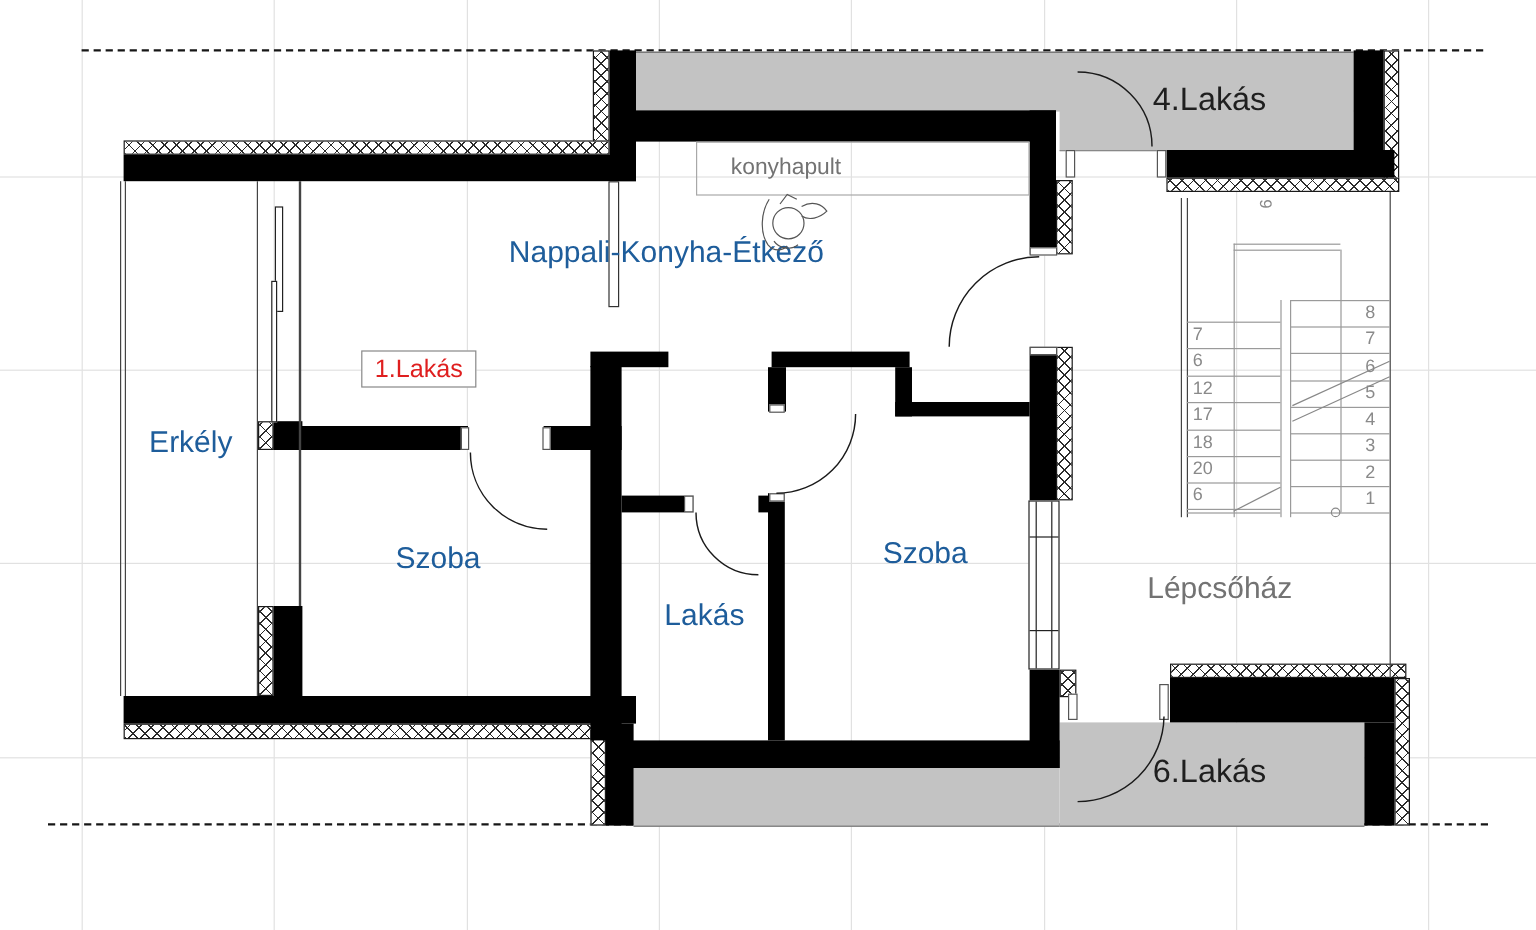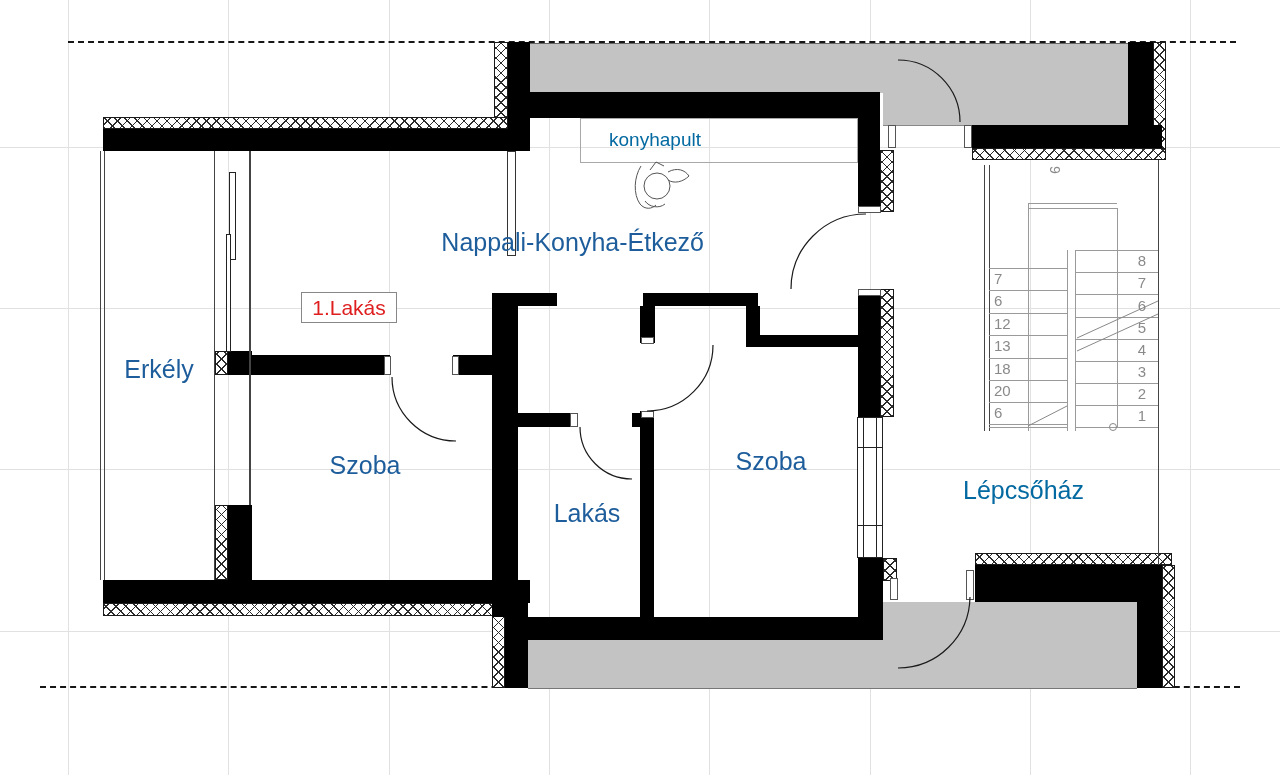--- a/index.html
+++ b/index.html
@@ -13,21 +13,21 @@
   .w{position:absolute;background:#000}
   .h{position:absolute;background-color:#fff;border:1px solid #1a1a1a;box-sizing:border-box;
      background-image:repeating-linear-gradient(45deg,#2b2b2b 0 1px,transparent 1px 7px),
                       repeating-linear-gradient(-45deg,#2b2b2b 0 1px,transparent 1px 7px)}
   .ln{position:absolute;background:#444}
   .lt{position:absolute;background:#9a9a9a}
   .tick{position:absolute;background:#fff;border:1px solid #555;box-sizing:border-box}
   .pane{position:absolute;background:#fff;border:1px solid #222;box-sizing:border-box}
   .txt{position:absolute;white-space:nowrap}
   .blue{color:#1e5d9b}
-  .graylbl{color:#0369a1}
+  .graylbl{color:#737373}
   .darklbl{color:#1f1f1f}
   .num{position:absolute;font-size:15px;color:#8a8a8a;line-height:20px;height:20px}
   .roomfs{font-size:25px}
   .aptfs{font-size:27px}
   .box5{position:absolute;left:301px;top:292px;width:96px;height:31px;border:1px solid #888;
         box-sizing:border-box;text-align:center;line-height:29px;font-size:21px;color:#df1f1f;background:#fff}
   svg.overlay{position:absolute;left:0;top:0;pointer-events:none}
 </style>
 </head>
 <body>
@@ -148,33 +148,35 @@
   <div class="tick" style="left:858px;top:206px;width:23px;height:7px"></div>
   <div class="tick" style="left:858px;top:289px;width:23px;height:7px"></div>
   <div class="tick" style="left:888px;top:125px;width:8px;height:23px"></div>
   <div class="tick" style="left:964px;top:125px;width:8px;height:23px"></div>
   <div class="tick" style="left:890px;top:578px;width:8px;height:22px"></div>
   <div class="tick" style="left:966px;top:570px;width:8px;height:30px"></div>
   <div class="tick" style="left:570px;top:413px;width:8px;height:14px"></div>
   <div class="tick" style="left:641px;top:337px;width:13px;height:7px"></div>
   <div class="tick" style="left:641px;top:411px;width:13px;height:7px"></div>
 
-  <div class="txt blue roomfs" style="left:424px;top:228px;width:280px;text-align:right">Nappali-Konyha-Étkező</div>
+  <div class="txt blue roomfs" style="left:424px;top:196px;width:280px;text-align:left">Nappali-Konyha-Étkező</div>
   <div class="txt graylbl" style="left:595px;top:129px;width:120px;text-align:center;font-size:19px">konyhapult</div>
   <div class="box5">1.Lakás</div>
   <div class="txt blue roomfs" style="left:109px;top:355px;width:100px;text-align:center">Erkély</div>
   <div class="txt blue roomfs" style="left:315px;top:451px;width:100px;text-align:center">Szoba</div>
   <div class="txt blue roomfs" style="left:721px;top:447px;width:100px;text-align:center">Szoba</div>
   <div class="txt blue roomfs" style="left:537px;top:499px;width:100px;text-align:center">Lakás</div>
-  <div class="txt graylbl roomfs" style="left:934px;top:476px;width:150px;text-align:right">Lépcsőház</div>
+  <div class="txt graylbl roomfs" style="left:956px;top:476px;width:150px;text-align:left">Lépcsőház</div>
+  <div class="txt darklbl aptfs" style="left:938px;top:68px;width:140px;text-align:center">4.Lakás</div>
+  <div class="txt darklbl aptfs" style="left:938px;top:628px;width:140px;text-align:center">6.Lakás</div>
 
   <div class="num" style="left:994px;top:269px;width:30px">7</div>
   <div class="num" style="left:994px;top:291px;width:30px">6</div>
   <div class="num" style="left:994px;top:314px;width:30px">12</div>
-  <div class="num" style="left:994px;top:336px;width:30px">13</div>
+  <div class="num" style="left:994px;top:336px;width:30px">17</div>
   <div class="num" style="left:994px;top:359px;width:30px">18</div>
   <div class="num" style="left:994px;top:381px;width:30px">20</div>
   <div class="num" style="left:994px;top:403px;width:30px">6</div>
   <div class="num" style="left:1116px;top:251px;width:30px;text-align:right">8</div>
   <div class="num" style="left:1116px;top:273px;width:30px;text-align:right">7</div>
   <div class="num" style="left:1116px;top:296px;width:30px;text-align:right">6</div>
   <div class="num" style="left:1116px;top:318px;width:30px;text-align:right">5</div>
   <div class="num" style="left:1116px;top:340px;width:30px;text-align:right">4</div>
   <div class="num" style="left:1116px;top:362px;width:30px;text-align:right">3</div>
   <div class="num" style="left:1116px;top:384px;width:30px;text-align:right">2</div>

